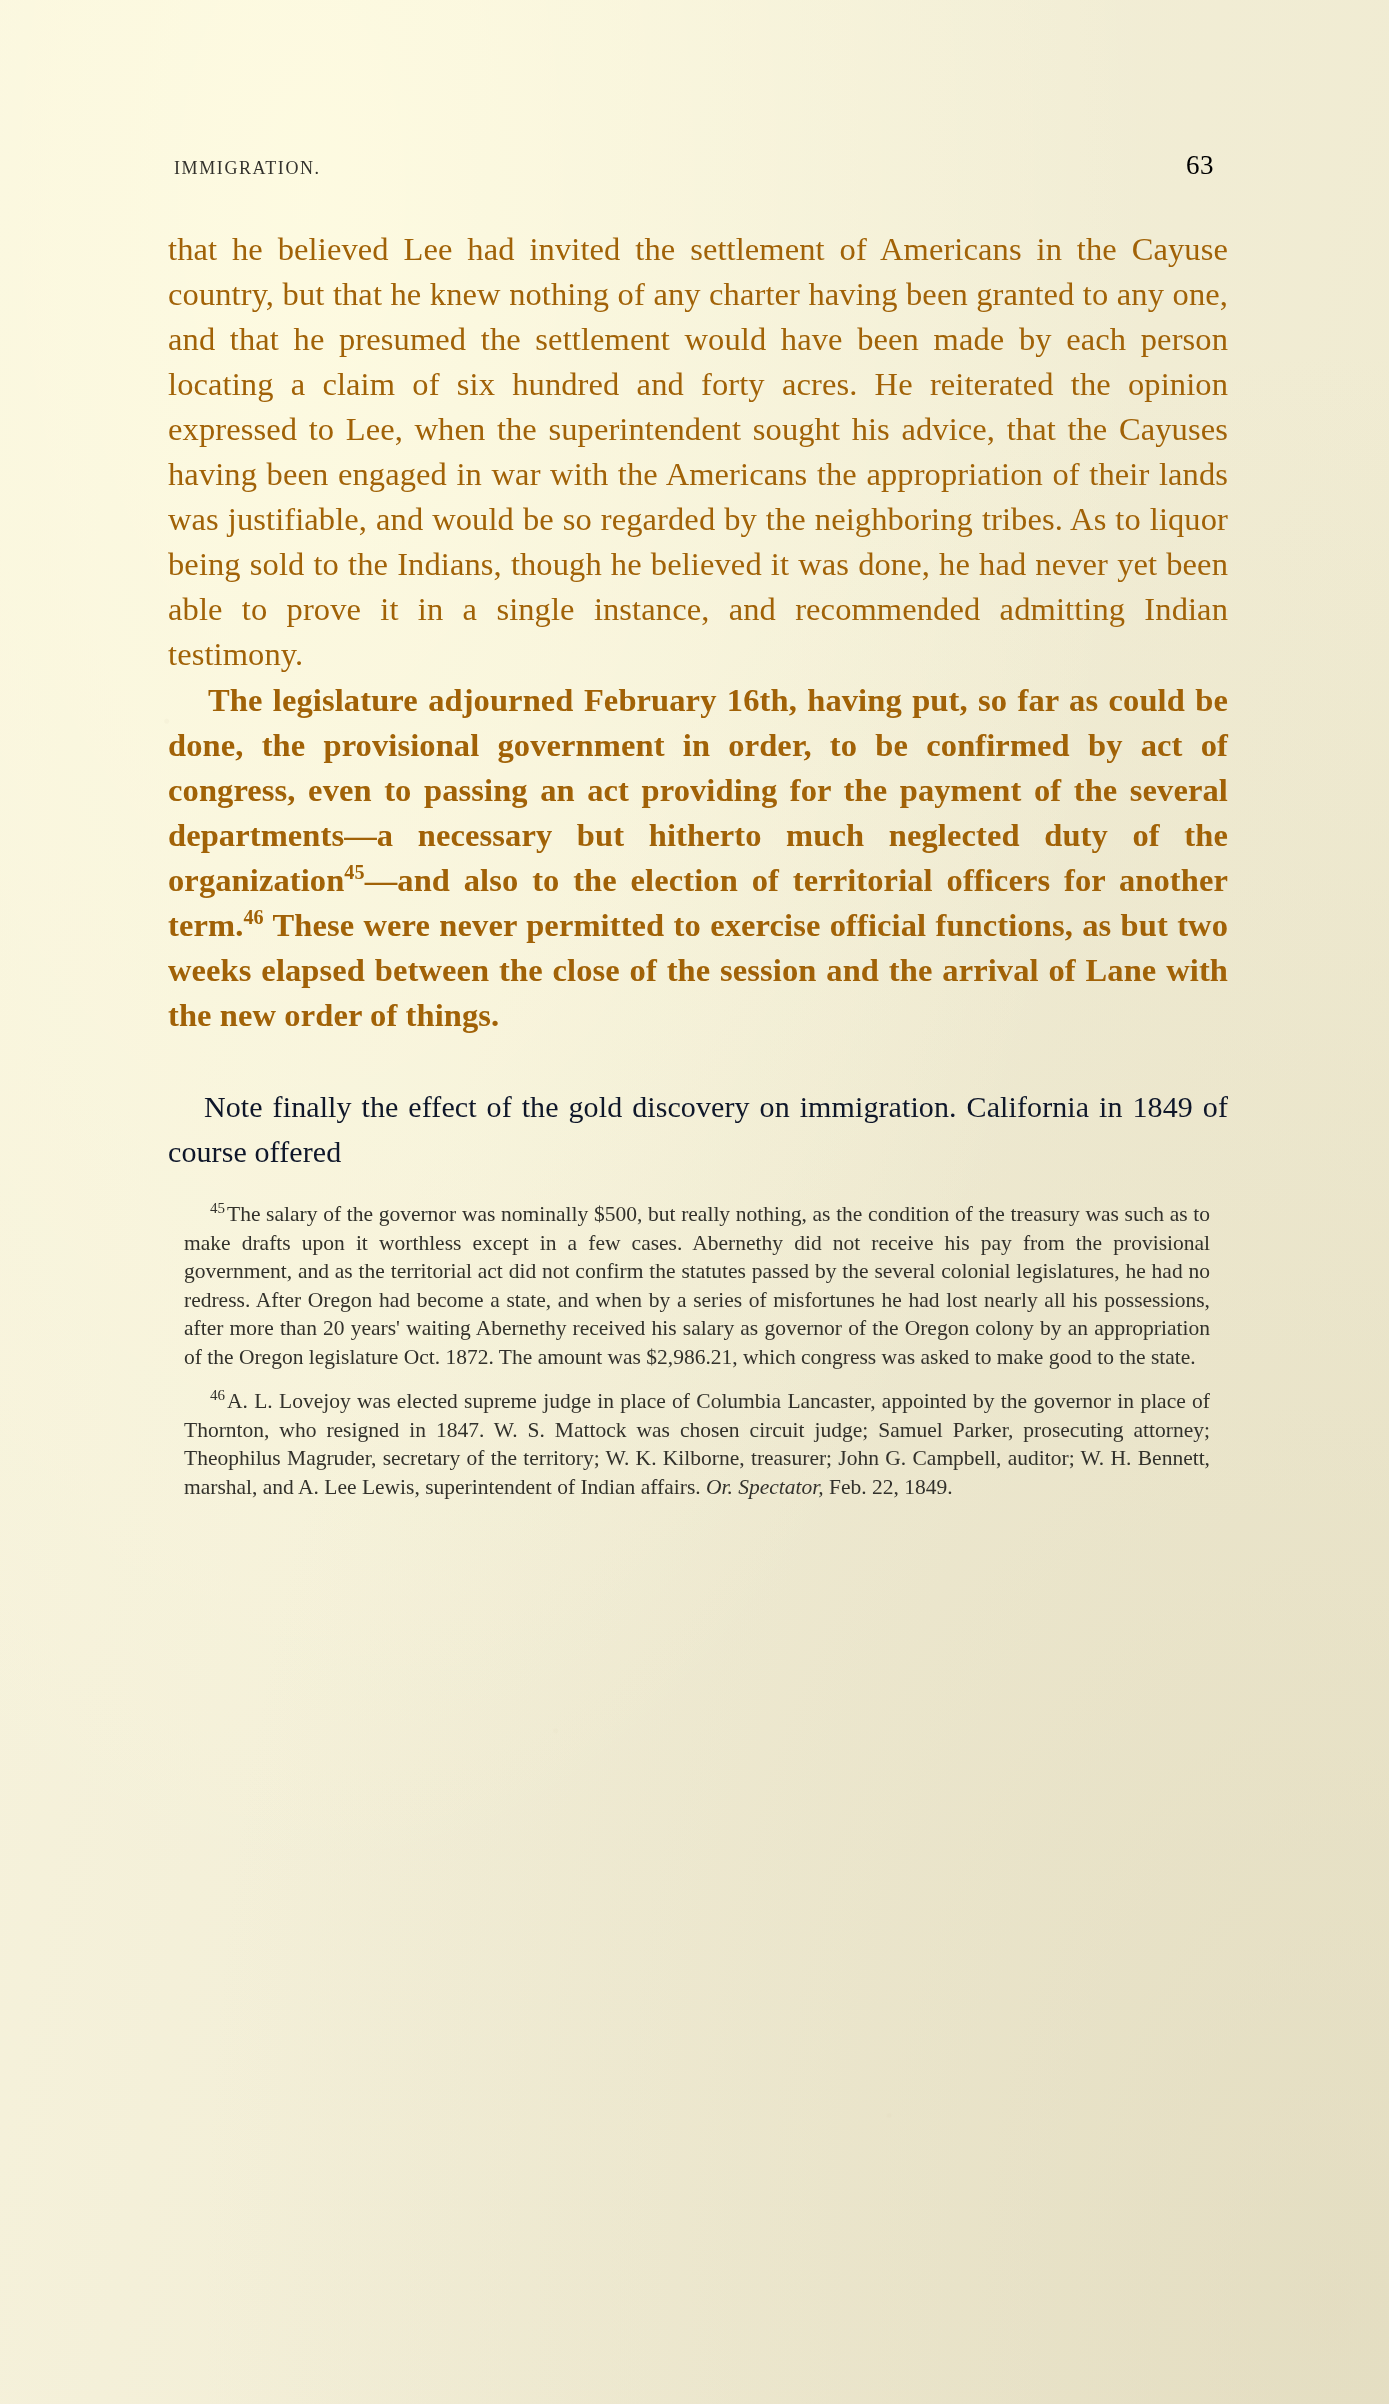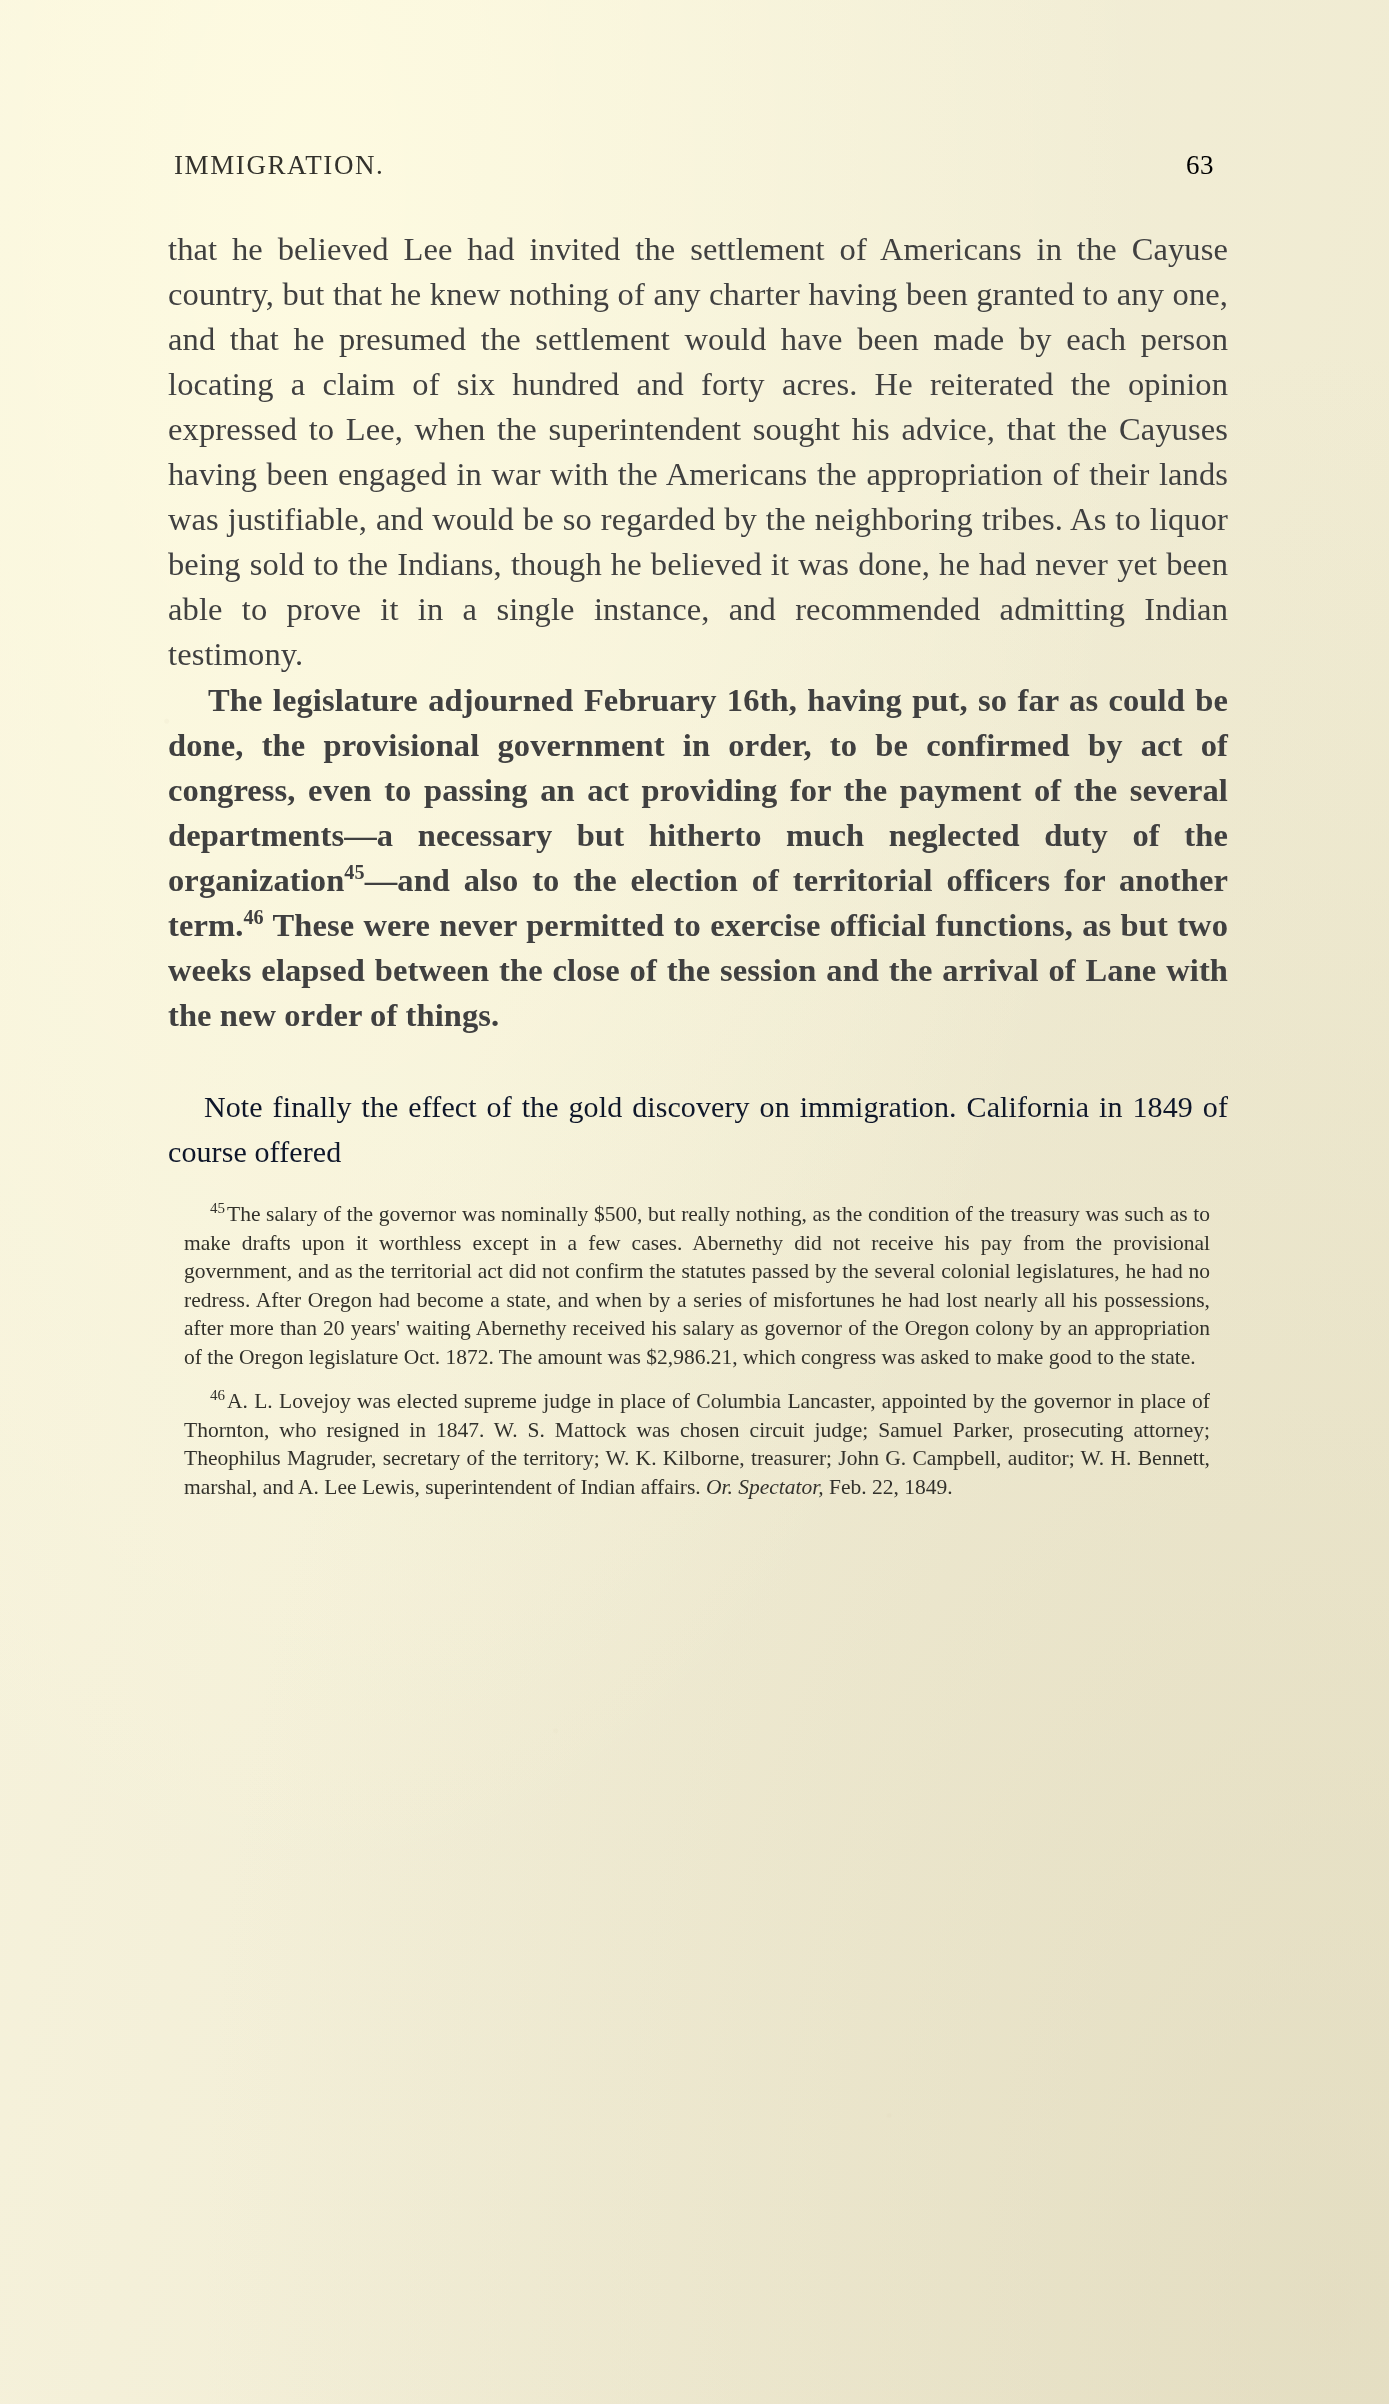--- a/index.html
+++ b/index.html
@@ -41,37 +41,37 @@
   
   .runhead {
     display: flex;
     align-items: baseline;
     justify-content: space-between;
     width: 1040px;
     margin-left: 6px;
     margin-bottom: 46px;
   }
   .runhead .title {
-    font-size: 27px;
+    font-size: 18px;
     letter-spacing: 1.6px;
     color: #33322c;
   }
   .runhead .folio {
     font-size: 27px;
     color: #000000;
     letter-spacing: 0.5px;
   }
 
   
   .body-par {
     font-size: 32.5px;
     line-height: 45px;
     text-align: justify;
     text-justify: inter-word;
-    color: #404040;
+    color: #a16207;
     margin: 0 0 0 0;
     letter-spacing: 0.1px;
   }
   .body-par + .body-par {
     margin-top: 1px;
     font-weight: bold;
   }
   .indent { text-indent: 40px; }
 
   .spacer-note { height: 46px; }

